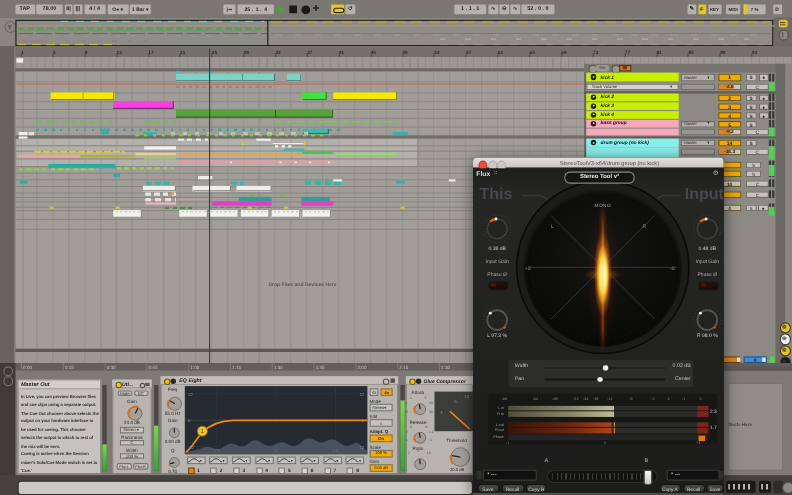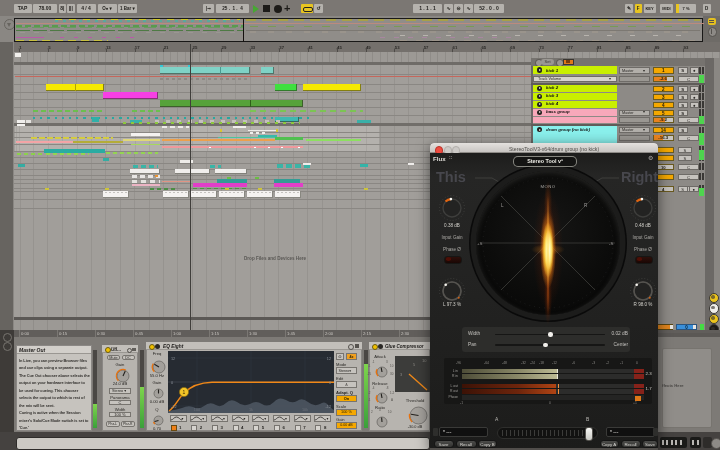--- a/index.html
+++ b/index.html
@@ -632,21 +632,21 @@
 <div style="position:absolute;left:443.5px;top:146.2px;width:6.4px;height:6.4px;border-radius:50%;background:#ccc9c6;border:0.5px solid #b2afab;"></div>
 <div style="position:absolute;left:452px;top:146.2px;width:6.4px;height:6.4px;border-radius:50%;background:#ccc9c6;border:0.5px solid #b2afab;"></div>
 <div style="position:absolute;left:470px;top:144.5px;width:168px;height:8px;font-size:5.2px;line-height:8px;color:#504e4a;text-align:center;">StereoToolV3-x64/drum group (no kick)</div>
 <div style="position:absolute;left:430px;top:153px;width:228px;height:297px;background:linear-gradient(180deg,#1d1d1c 0%,#262625 8%,#232322 40%,#1c1c1b 100%);"></div>
 <div style="position:absolute;left:433px;top:153.5px;width:40px;height:9px;font-size:6.2px;line-height:9px;color:#dddbd6;font-weight:bold;">Flux</div>
 <div style="position:absolute;left:449px;top:154px;width:14px;height:8px;font-size:4.8px;line-height:8px;color:#a8a6a2;font-weight:bold;">::</div>
 <div style="position:absolute;left:648px;top:154px;width:10px;height:9px;font-size:6px;line-height:9px;color:#a8a6a2;">⚙</div>
 <div style="position:absolute;left:513px;top:156px;width:64px;height:10.5px;background:#141413;border:0.7px solid rgba(212,212,202,.6);border-radius:5px;box-sizing:border-box;z-index:6;"></div>
 <div style="position:absolute;left:513px;top:157px;width:64px;height:8.5px;font-size:5.4px;line-height:8.5px;color:#f0efe8;text-align:center;font-weight:bold;z-index:7;">Stereo Tool v³</div>
 <div style="position:absolute;left:436px;top:168px;width:45px;height:19px;font-size:14.5px;line-height:19px;color:#47474d;font-weight:bold;">This</div>
-<div style="position:absolute;left:607px;top:168px;width:51px;height:19px;font-size:14.5px;line-height:19px;color:#47474d;font-weight:bold;text-align:right;">Right</div>
+<div style="position:absolute;left:607px;top:168px;width:51px;height:19px;font-size:14.5px;line-height:19px;color:#47474d;font-weight:bold;text-align:right;">Input</div>
 <svg style="position:absolute;left:474px;top:174px;" width="30" height="10" viewBox="0 0 30 10">
       <polyline points="1,4 18,4 25,8" fill="none" stroke="#3e3e3c" stroke-width="1"></polyline>
     </svg>
 <svg style="position:absolute;left:590px;top:174px;" width="30" height="10" viewBox="0 0 30 10">
       <polyline points="5,8 12,4 29,4" fill="none" stroke="#3e3e3c" stroke-width="1"></polyline>
     </svg>
 <div style="position:absolute;left:476px;top:171px;width:144px;height:144px;border-radius:50%;background:radial-gradient(circle at 50% 42%, #161615 0%, #0c0c0b 55%, #050505 100%);box-shadow:0 0 0 5.5px #1c1c1b, 0 0 0 7px #0a0a0a, inset 0 2px 5px rgba(70,70,68,.4);"></div>
 <svg style="position:absolute;left:476px;top:171px;" width="144" height="144" viewBox="0 0 144 144">
       <line x1="5" y1="72" x2="139" y2="72" stroke="#3d3d3a" stroke-width="0.8"></line>
       <line x1="25" y1="25" x2="119" y2="119" stroke="#3d3d3a" stroke-width="0.8"></line>

